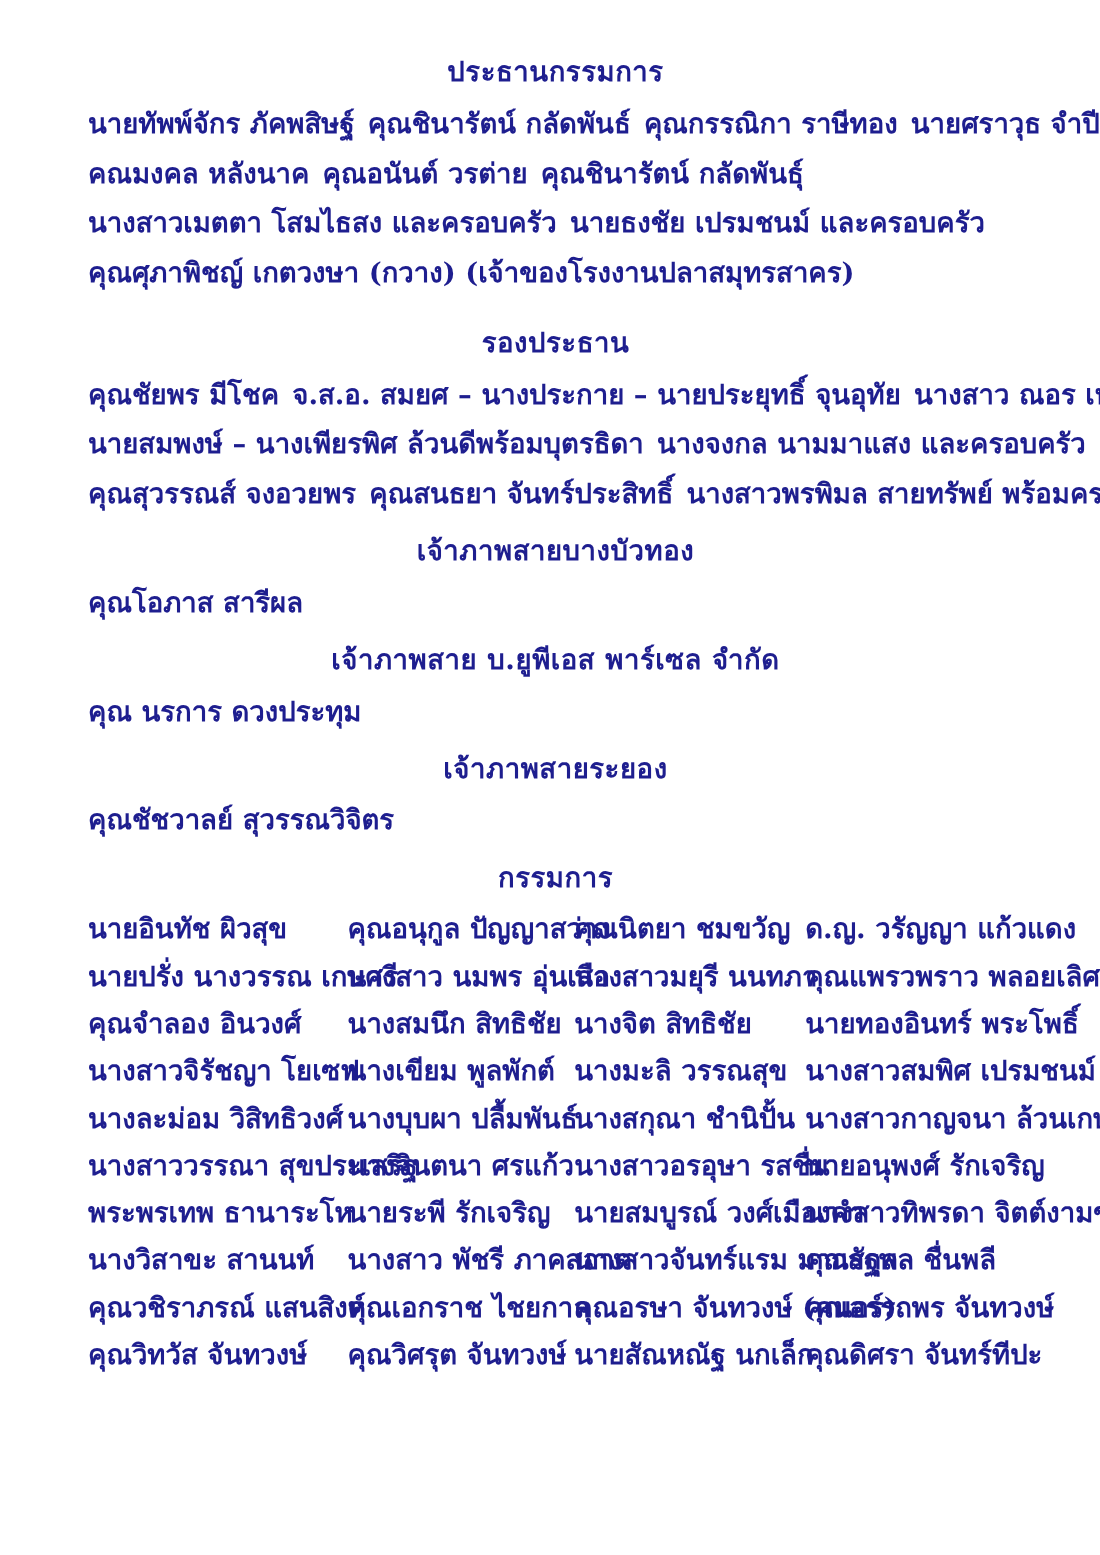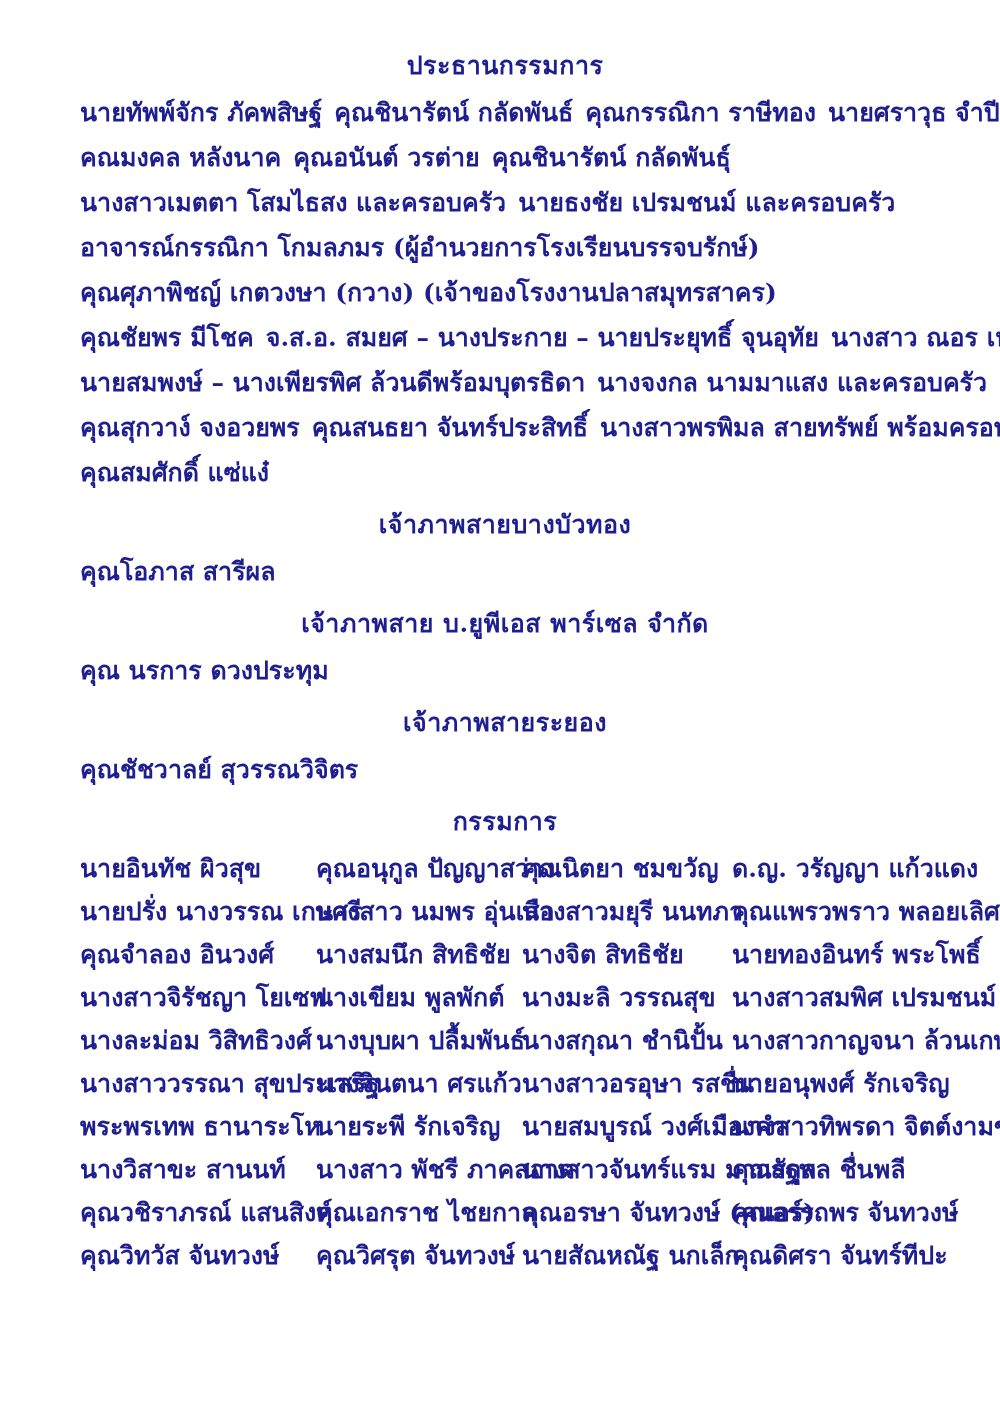--- a/index.html
+++ b/index.html
@@ -71,43 +71,38 @@
       <p class="name-line">
         <span class="person">คณมงคล หลังนาค</span>
         <span class="person">คุณอนันต์ วรต่าย</span>
         <span class="person">คุณชินารัตน์ กลัดพันธุ์</span>
       </p>
       <p class="name-line">
         <span class="person">นางสาวเมตตา โสมไธสง และครอบครัว</span>
         <span class="person">นายธงชัย เปรมชนม์ และครอบครัว</span>
       </p>
       <p class="name-line">
-        <span class="person">อาจารณ์กรรณิกา โกมลภมร (ผู้อำนวยการโรงเรียนบรรจบรักษ์)</span>
-      </p>
-      <p class="name-line">
         <span class="person">คุณศุภาพิชญ์ เกตวงษา (กวาง) (เจ้าของโรงงานปลาสมุทรสาคร)</span>
       </p>
     </section>
     <section class="section">
+      <h2 class="section-title">รองประธาน</h2>
       <p class="name-line">
         <span class="person">คุณชัยพร มีโชค</span>
         <span class="person">จ.ส.อ. สมยศ – นางประกาย – นายประยุทธิ์ จุนอุทัย</span>
         <span class="person">นางสาว ณอร เหลือถนอม</span>
       </p>
       <p class="name-line">
         <span class="person">นายสมพงษ์ – นางเพียรพิศ ล้วนดีพร้อมบุตรธิดา</span>
         <span class="person">นางจงกล นามมาแสง และครอบครัว</span>
       </p>
       <p class="name-line">
-        <span class="person">คุณสุกวาง์ จงอวยพร</span>
+        <span class="person">คุณสุวรรณส์ จงอวยพร</span>
         <span class="person">คุณสนธยา จันทร์ประสิทธิ์</span>
         <span class="person">นางสาวพรพิมล สายทรัพย์ พร้อมครอบครัว</span>
-      </p>
-      <p class="name-line">
-        <span class="person">คุณสมศักดิ์ แซ่แง๋</span>
       </p>
     </section>
     <section class="section single">
       <h2 class="section-title">เจ้าภาพสายบางบัวทอง</h2>
       <p class="name-line">
         <span class="person">คุณโอภาส สารีผล</span>
       </p>
     </section>
     <section class="section single">
       <h2 class="section-title">เจ้าภาพสาย บ.ยูพีเอส พาร์เซล จำกัด</h2>

